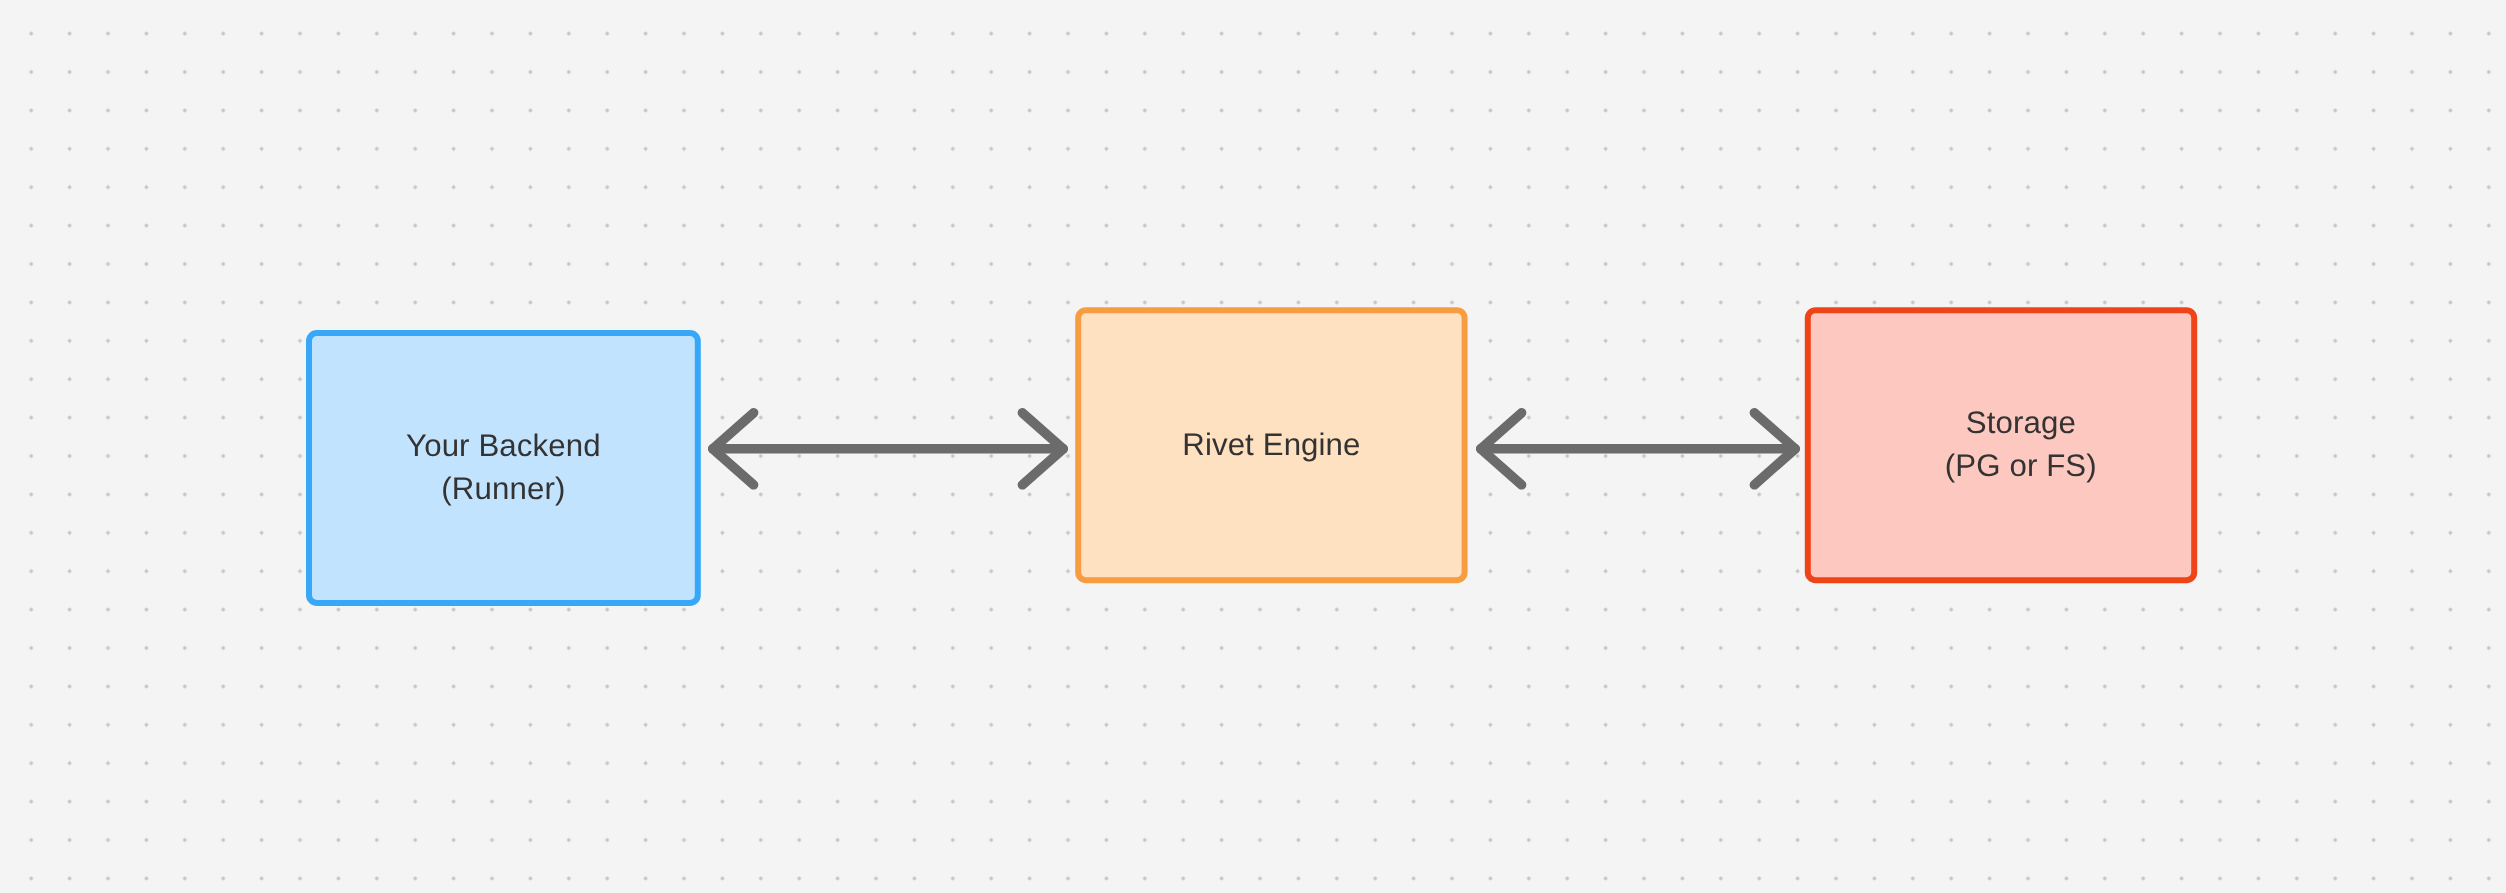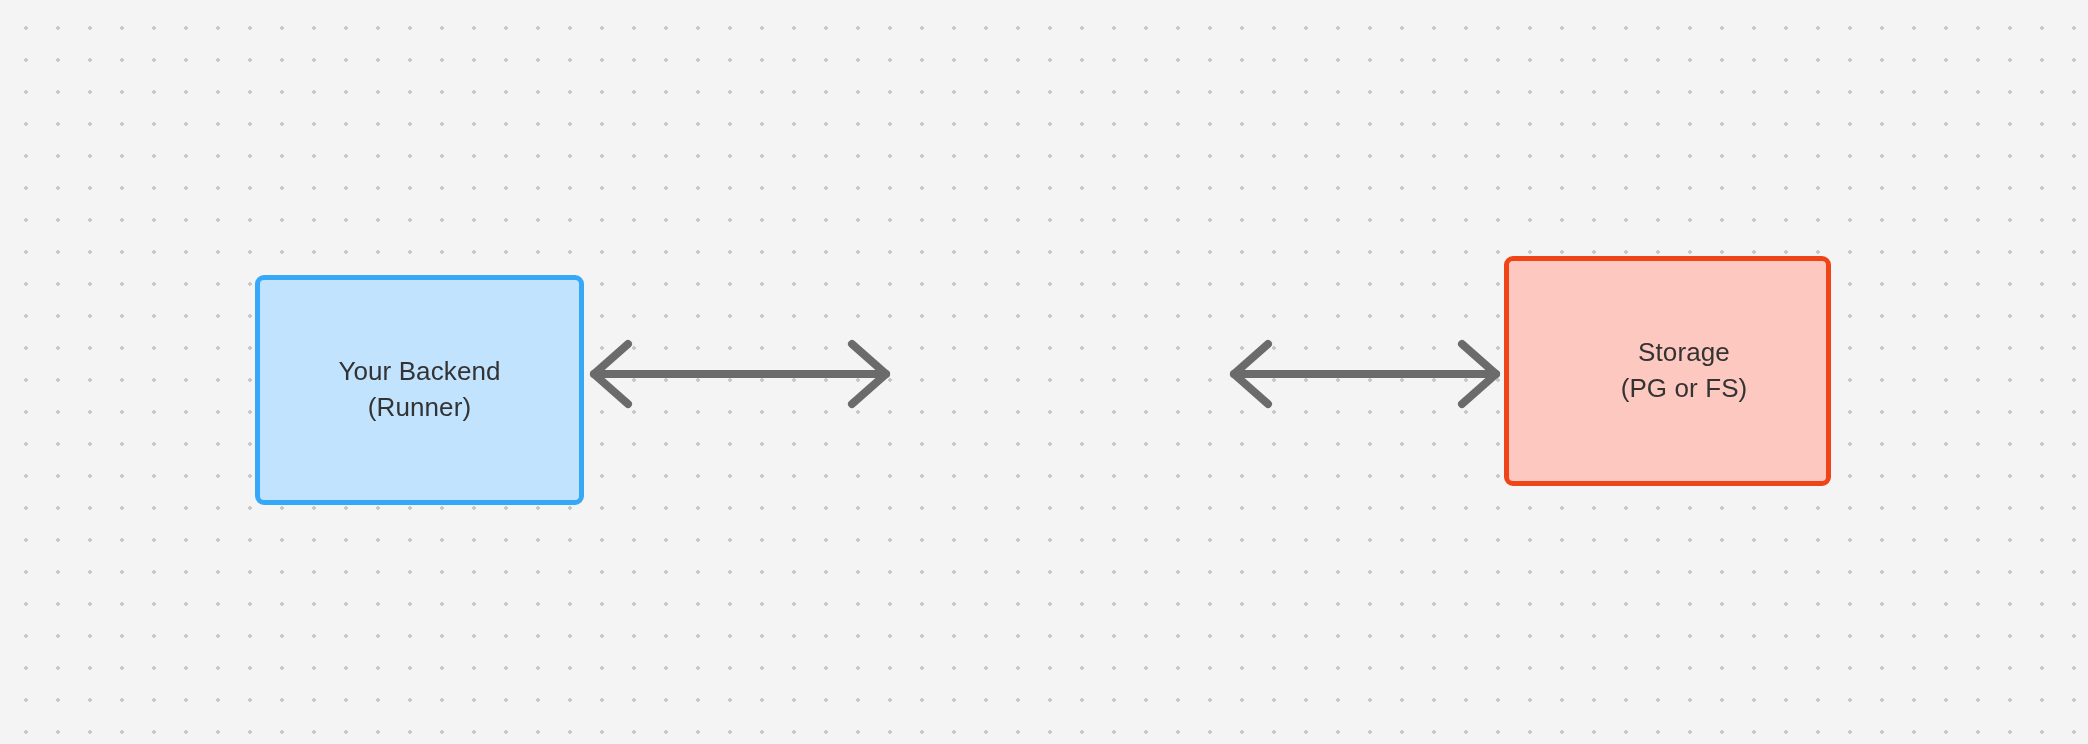--- a/index.html
+++ b/index.html
@@ -104,20 +104,23 @@
   <div class="connector" id="connector-backend-engine">
     <svg viewBox="0 0 308 76" preserveAspectRatio="none" aria-hidden="true">
       <g fill="none" stroke="#6b6b6b" stroke-width="8" stroke-linecap="round" stroke-linejoin="round">
         <line x1="8" y1="38" x2="300" y2="38"></line>
         <polyline points="42,8 8,38 42,68"></polyline>
         <polyline points="266,8 300,38 266,68"></polyline>
       </g>
     </svg>
   </div>
 
+  <div class="node" id="node-engine">
+    <span class="node-label">Rivet Engine</span>
+  </div>
 
   <div class="connector" id="connector-engine-storage">
     <svg viewBox="0 0 278 76" preserveAspectRatio="none" aria-hidden="true">
       <g fill="none" stroke="#6b6b6b" stroke-width="8" stroke-linecap="round" stroke-linejoin="round">
         <line x1="8" y1="38" x2="270" y2="38"></line>
         <polyline points="42,8 8,38 42,68"></polyline>
         <polyline points="236,8 270,38 236,68"></polyline>
       </g>
     </svg>
   </div>

